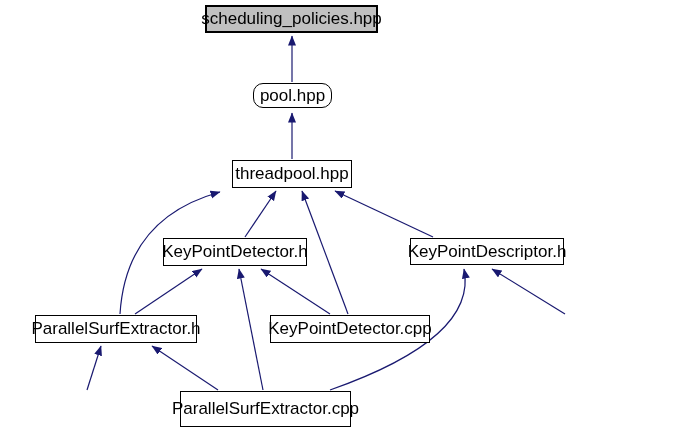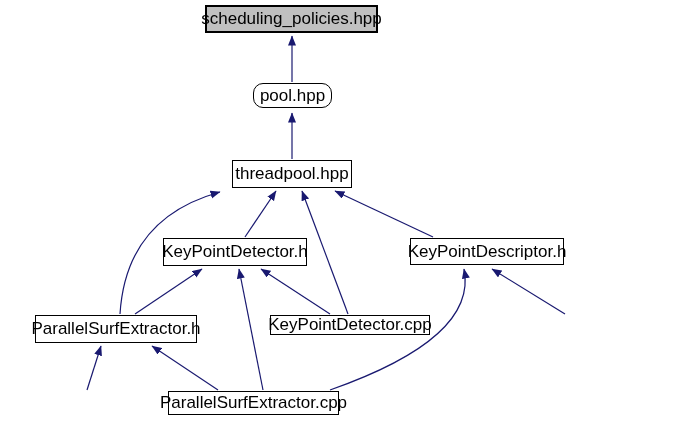--- a/index.html
+++ b/index.html
@@ -75,16 +75,16 @@
     <path class="edge" marker-end="url(#arrow)" d="M 87 390 L 101 346"></path>
     <path class="edge" marker-end="url(#arrow)" d="M 218 390 L 152 346"></path>
   </svg>
 
   <div class="node highlight" style="left:205px; top:5px;   width:173px; height:28px;">scheduling_policies.hpp</div>
   <div class="node" style="left:253px; top:83px;  width:79px;  height:25px;border-radius:10px;">pool.hpp</div>
   <div class="node" style="left:163px; top:238px; width:144px; height:28px;">KeyPointDetector.h</div>
   <div class="node" style="left:232px; top:160px; width:120px; height:28px;">threadpool.hpp</div>
   <div class="node" style="left:410px; top:238px; width:154px; height:27px;">KeyPointDescriptor.h</div>
   <div class="node" style="left:35px;  top:315px; width:162px; height:28px;">ParallelSurfExtractor.h</div>
-  <div class="node" style="left:270px; top:315px; width:160px; height:20px;">KeyPointDetector.cpp</div>
-  <div class="node" style="left:168px; top:391px; width:171px; height:24px;">ParallelSurfExtractor.cpp</div>
+  <div class="node" style="left:270px; top:315px; width:160px; height:28px;">KeyPointDetector.cpp</div>
+  <div class="node" style="left:180px; top:391px; width:171px; height:36px;">ParallelSurfExtractor.cpp</div>
 
 </div>
 
 </body></html>

